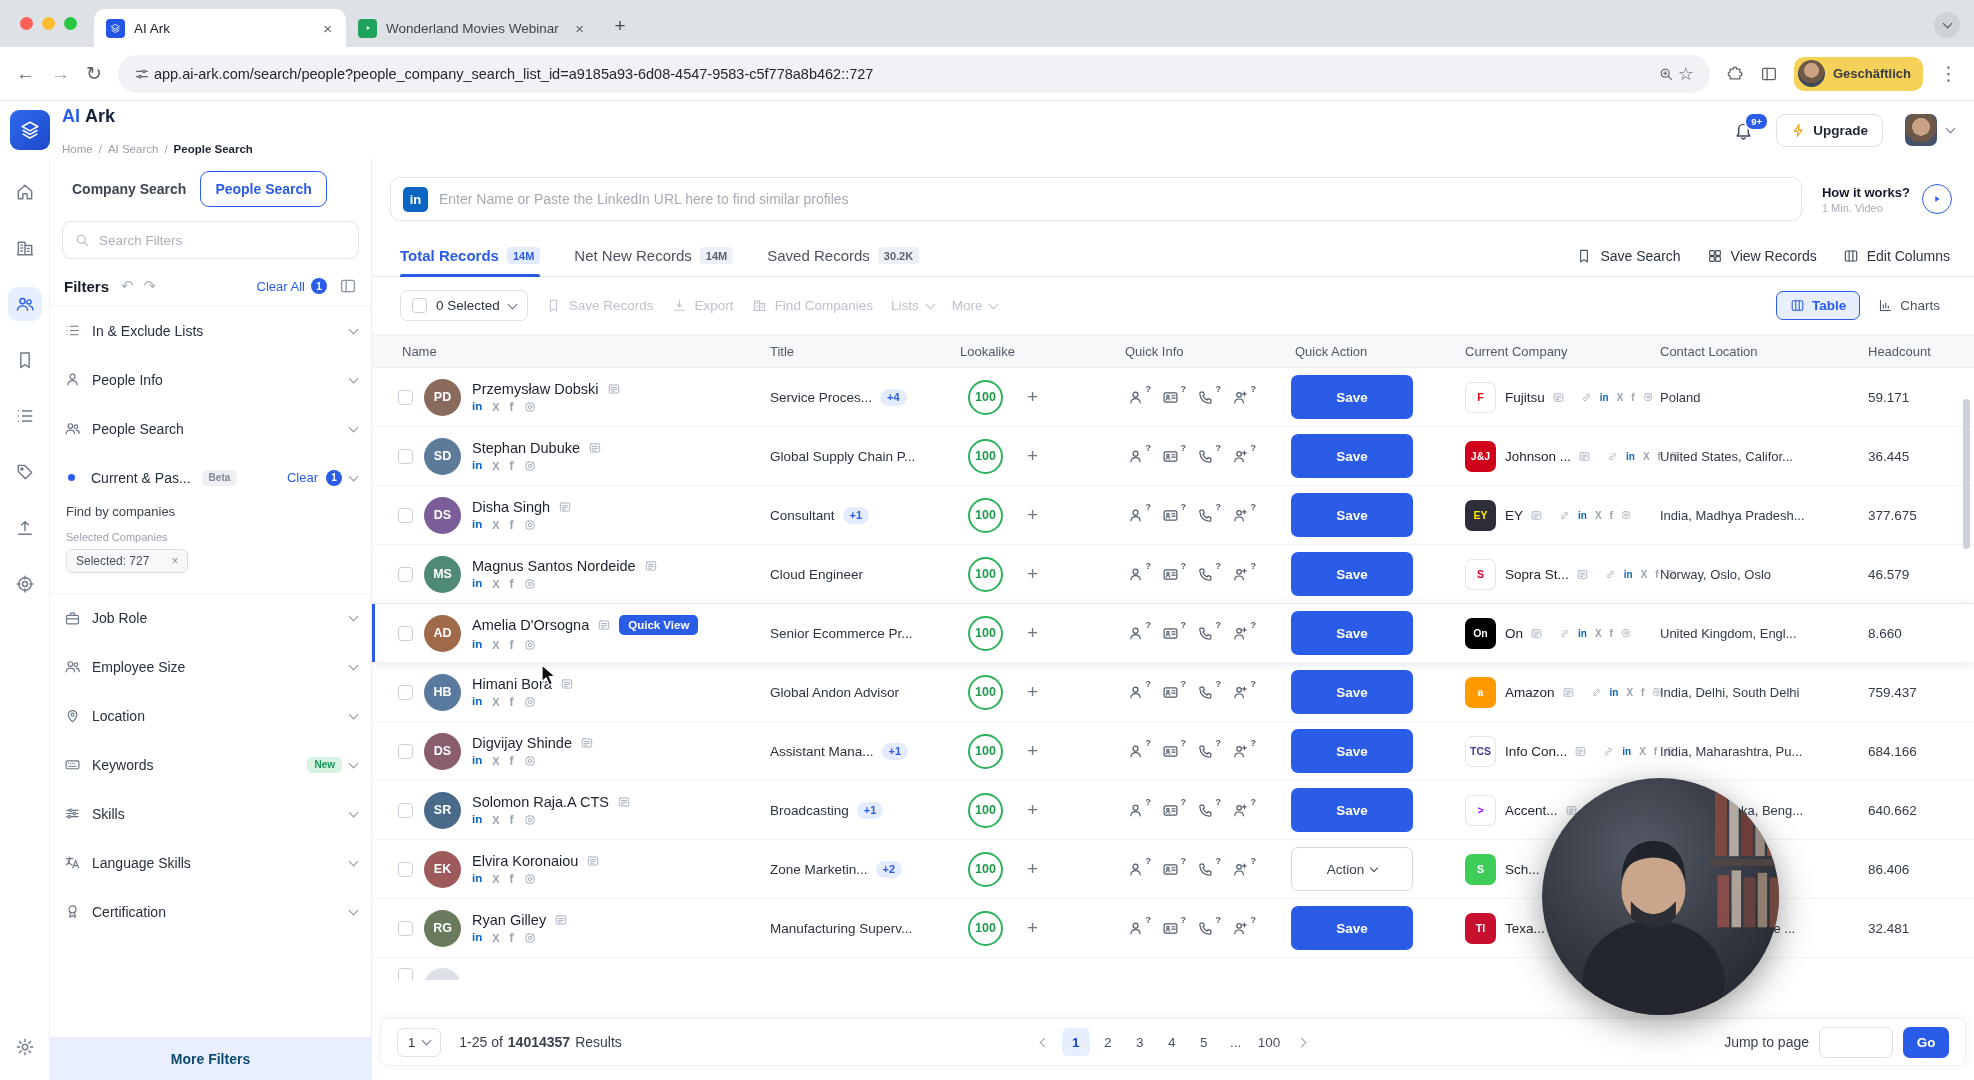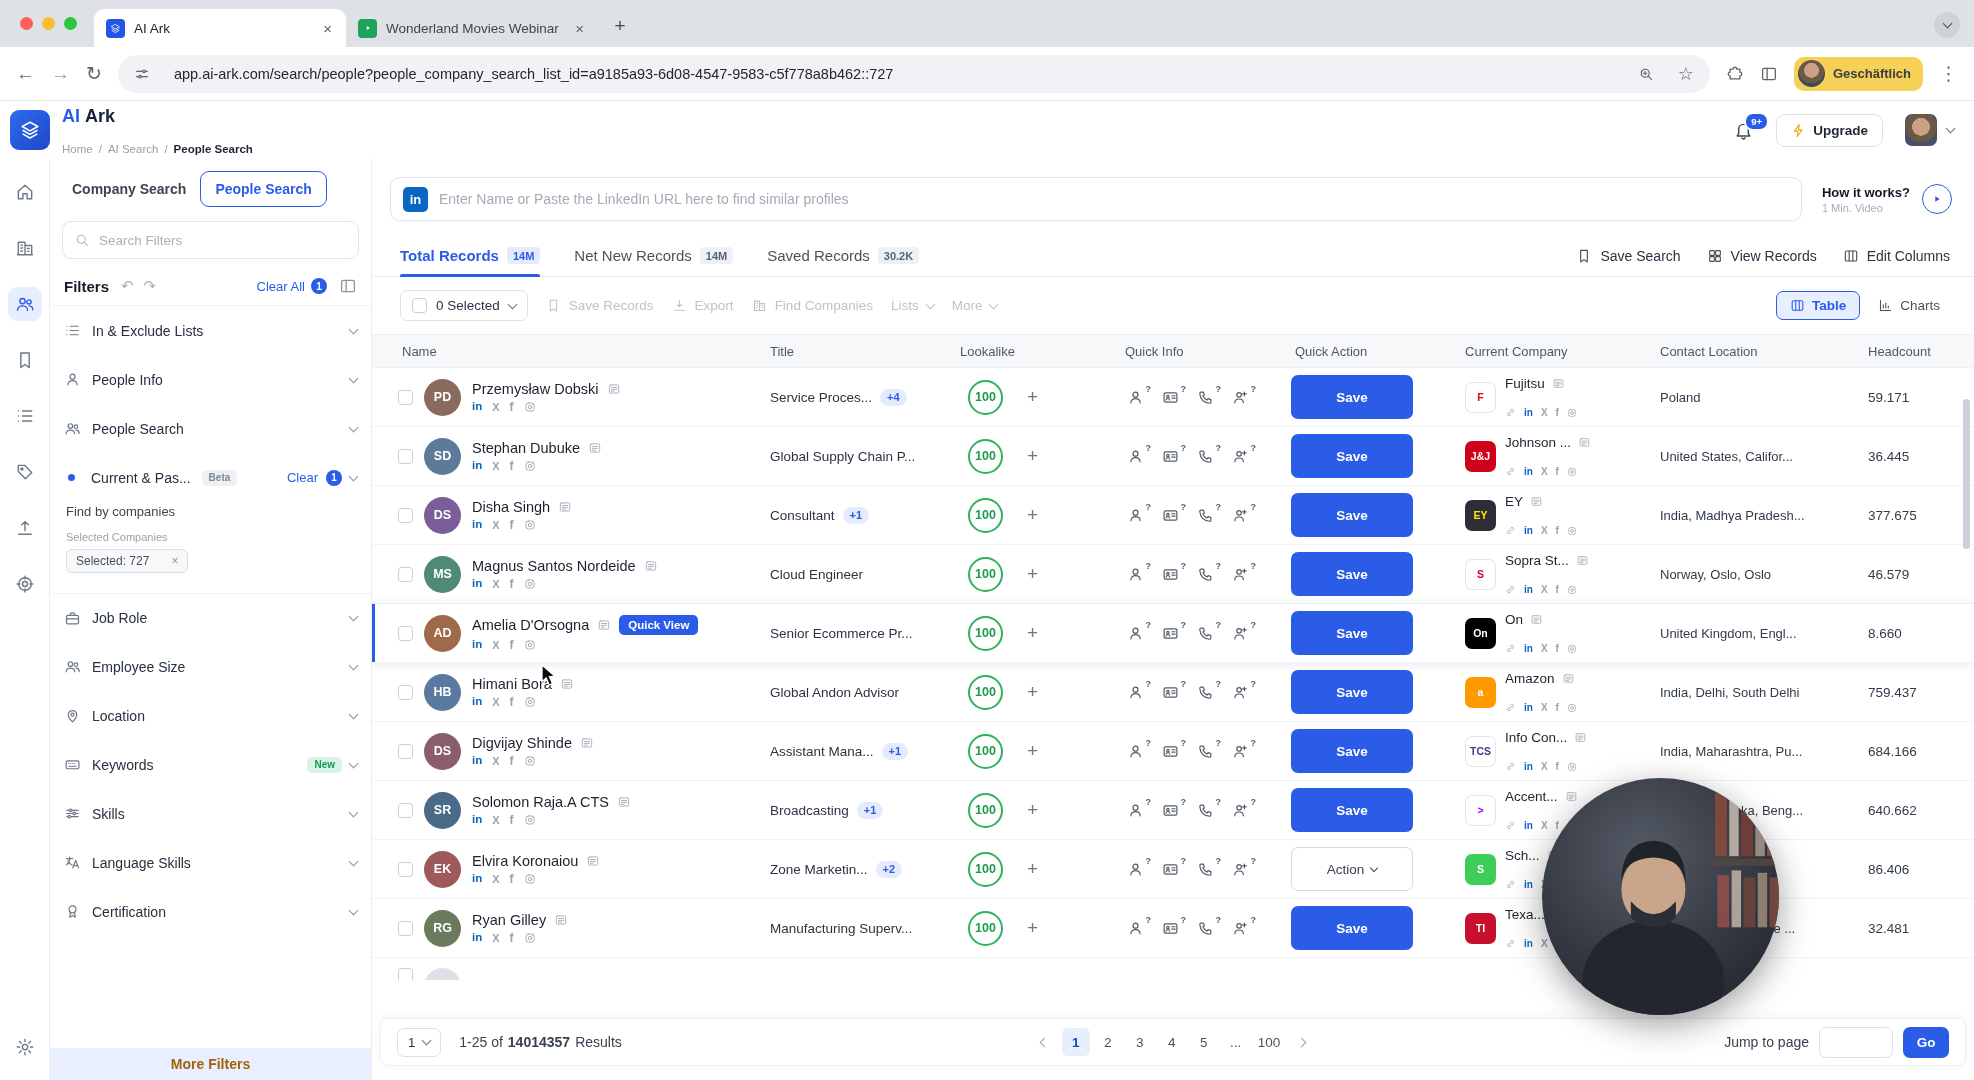--- a/index.html
+++ b/index.html
@@ -22,21 +22,21 @@
 .tab.active{background:#fff;border-radius:11px 11px 0 0;margin-left:94px;color:#1e2126}
 .tabtitle{flex:1;white-space:nowrap;overflow:hidden;text-overflow:ellipsis}
 .tclose{font-size:15px;color:#5f6368;padding:0 2px}
 .fav{width:19px;height:19px;border-radius:4px;display:grid;place-items:center;flex:none;color:#fff}
 .fav1{background:#2456e6}.fav2{background:#1fa35c}
 .newtab{font-size:19px;color:#474b50;margin:0 0 7px 8px;width:28px;height:28px;display:grid;place-items:center}
 .tsearch{margin:0 14px 9px auto;width:26px;height:26px;border-radius:50%;background:#cfd3d8;display:grid;place-items:center;color:#4c5055}
 .ub{height:54px;background:#fff;display:flex;align-items:center;gap:16px;padding:0 16px;border-bottom:1px solid #e7e9ec}
 .nav{font-size:19px;color:#5f6368;flex:none}
 .nav.fwd{color:#9aa0a6}
-.pill{flex:1;height:38px;background:#f0f2f5;border-radius:19px;display:flex;align-items:center;gap:24px;padding:0 16px;color:#5f6368}
+.pill{flex:1;height:38px;background:#f0f2f5;border-radius:19px;display:flex;align-items:center;gap:4px;padding:0 16px;color:#5f6368}
 .url{flex:1;font-size:14.5px;color:#24272b;white-space:nowrap;overflow:hidden}
 .star{font-size:18px}
 .profile{height:34px;background:#f6d158;border-radius:10px;display:flex;align-items:center;gap:8px;padding:3px 12px 3px 4px;font-size:13px;color:#3a3d42;font-weight:600}
 .pav{width:27px;height:27px;border-radius:50%;background:radial-gradient(circle at 50% 38%,#caa183 0 34%,#6b5847 35% 60%,#3f4a58 61%)}
 
 .ah{height:58px;display:flex;align-items:center;padding:0 20px 0 8px;gap:12px}
 .logo{width:40px;height:40px;border-radius:9px;background:linear-gradient(135deg,#2f6bf0,#1e47c8);display:grid;place-items:center;color:#fff;flex:none;margin-left:2px}
 .brand{font-size:18px;font-weight:700}
 .b1{color:#2a5ce8}.b2{color:#15203a;margin-left:5px}
 .crumbs{display:flex;gap:6px;font-size:11.5px;color:#98a1ad;margin-top:16px;align-items:center}
@@ -74,21 +74,21 @@
 .aic{color:#6e7987}
 .right{margin-left:auto;display:flex;align-items:center;gap:8px;color:#8a94a1}
 .bluedot{width:7px;height:7px;border-radius:50%;background:#2a5ce8;flex:none;margin:0 5px 0 4px}
 .beta{background:#eef0f3;color:#7d8796;font-size:10px;padding:2.5px 7px;border-radius:5px;font-weight:600}
 .clr{color:#2a5ce8;font-size:13px}
 .findby{padding:2px 16px 10px;font-size:13px;color:#3c4553}
 .selcap{padding:2px 16px 6px;font-size:11px;color:#9aa2ad}
 .chip{margin:0 16px 20px;align-self:flex-start;display:flex;align-items:center;gap:22px;border:1px solid #dbdfe5;background:#f7f8fa;border-radius:6px;padding:4px 9px;font-size:12px;color:#47505e}
 .chx{color:#8a94a1;font-size:12px}
 .newb{background:#d8f3e3;color:#149a57;font-size:10px;padding:2.5px 7px;border-radius:5px;font-weight:700}
-.moref{margin-top:auto;height:32px;background:#e9effe;display:grid;place-items:center;color:#a16207;font-size:14px;font-weight:600}
+.moref{margin-top:auto;height:43px;background:#e9effe;display:grid;place-items:center;color:#0c4a6e;font-size:14px;font-weight:600}
 
 .main{flex:1;position:relative;background:#fff;overflow:hidden}
 .lirow{display:flex;align-items:center;gap:20px;padding:18px 22px 14px 18px}
 .lisearch{flex:1;height:44px;border:1px solid #e1e5ea;border-radius:10px;display:flex;align-items:center;gap:11px;padding:0 12px;box-shadow:0 1px 2px rgba(16,24,40,.04)}
 .liicon{width:25px;height:25px;background:#0a66c2;border-radius:5px;color:#fff;font-weight:800;font-size:13px;display:grid;place-items:center}
 .liinput{border:0;outline:0;flex:1;font-size:14px;font-family:inherit;color:#333}
 .liinput::placeholder{color:#a3abb6}
 .how{display:flex;align-items:center;gap:12px}
 .howt{font-size:13px;font-weight:700;color:#10192a}
 .hows{font-size:11px;color:#a6adb8;margin-top:2px}
@@ -141,21 +141,21 @@
 .cqi{display:flex;gap:18px;padding-left:10px;color:#525c69}
 .qi{position:relative;display:inline-block}
 .qi .q{position:absolute;top:-5px;right:-7px;font-size:9px;font-weight:700;color:#525c69}
 .cqa{padding-left:4px}
 .savebtn{width:122px;height:44px;background:#2a5ce8;color:#fff;border:0;border-radius:7px;font-size:13.5px;font-weight:600;font-family:inherit;display:inline-flex;align-items:center;justify-content:center;gap:7px}
 .savebtn .bchev{display:none;width:6px;height:6px}
 .savebtn.dropdown{background:#fff;color:#39424f;border:1px solid #d4d9e0;font-weight:500}
 .savebtn.dropdown .bchev{display:inline-block}
 .cco{display:flex;align-items:center;gap:9px;padding-left:8px;min-width:0}
 .clogo{width:31px;height:31px;border-radius:7px;font-size:10.5px;font-weight:800;display:grid;place-items:center;flex:none}
-.cinfo{display:flex;flex-direction:column;gap:16px;min-width:0}
+.cinfo{display:flex;flex-direction:row;gap:16px;min-width:0}
 .cn{font-size:13.5px;color:#1b2330;display:flex;gap:7px;align-items:center;white-space:nowrap}
 .cic{display:flex;gap:8px;align-items:center;color:#9aa2ad}
 .cloc{font-size:13px;color:#313b49;padding-left:8px;white-space:nowrap;overflow:hidden}
 .chc{font-size:13.5px;color:#313b49;padding-left:8px}
 .row.partial{height:22px;overflow:hidden;border-bottom:0;align-items:start}
 .row.partial .cname{align-items:flex-start;padding-top:10px}
 .ghost{background:#dde1e7}
 
 .pager{position:absolute;left:8px;right:8px;bottom:14px;height:48px;background:#fff;border:1px solid #eef0f3;border-radius:8px;box-shadow:0 -2px 10px rgba(16,24,40,.05);display:flex;align-items:center;gap:18px;padding:0 16px;z-index:5}
 .psize{display:flex;align-items:center;gap:8px;border:1px solid #dde1e7;border-radius:7px;padding:6px 10px;font-size:13px;color:#2a3442}

